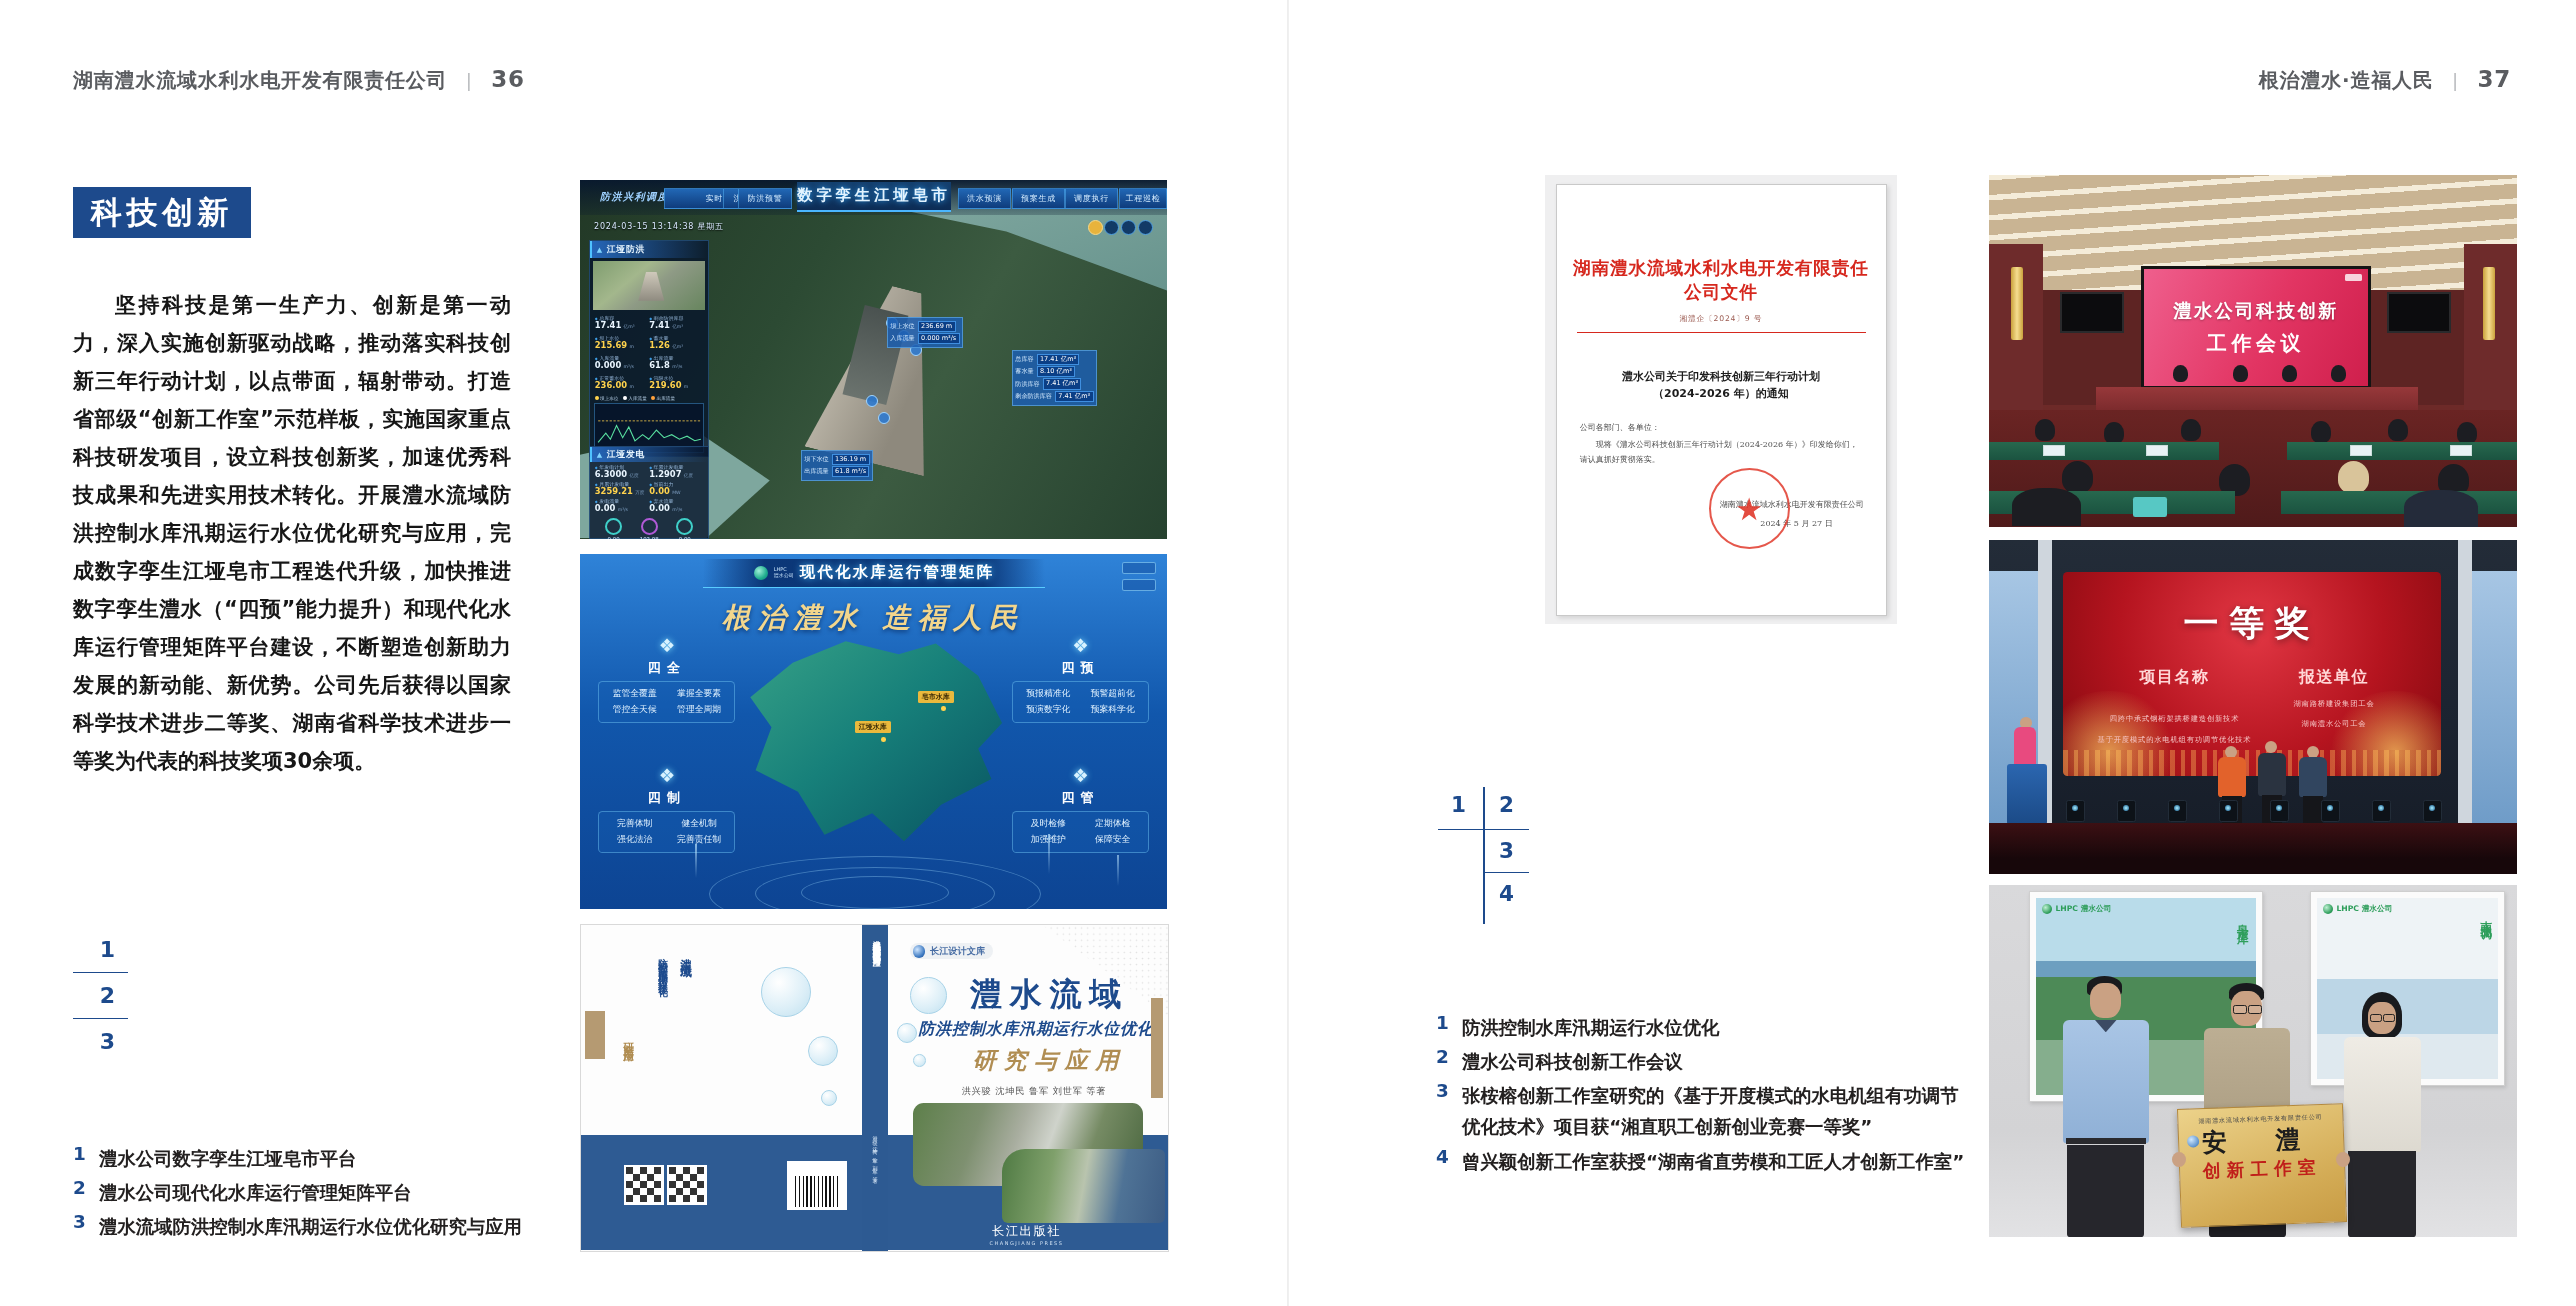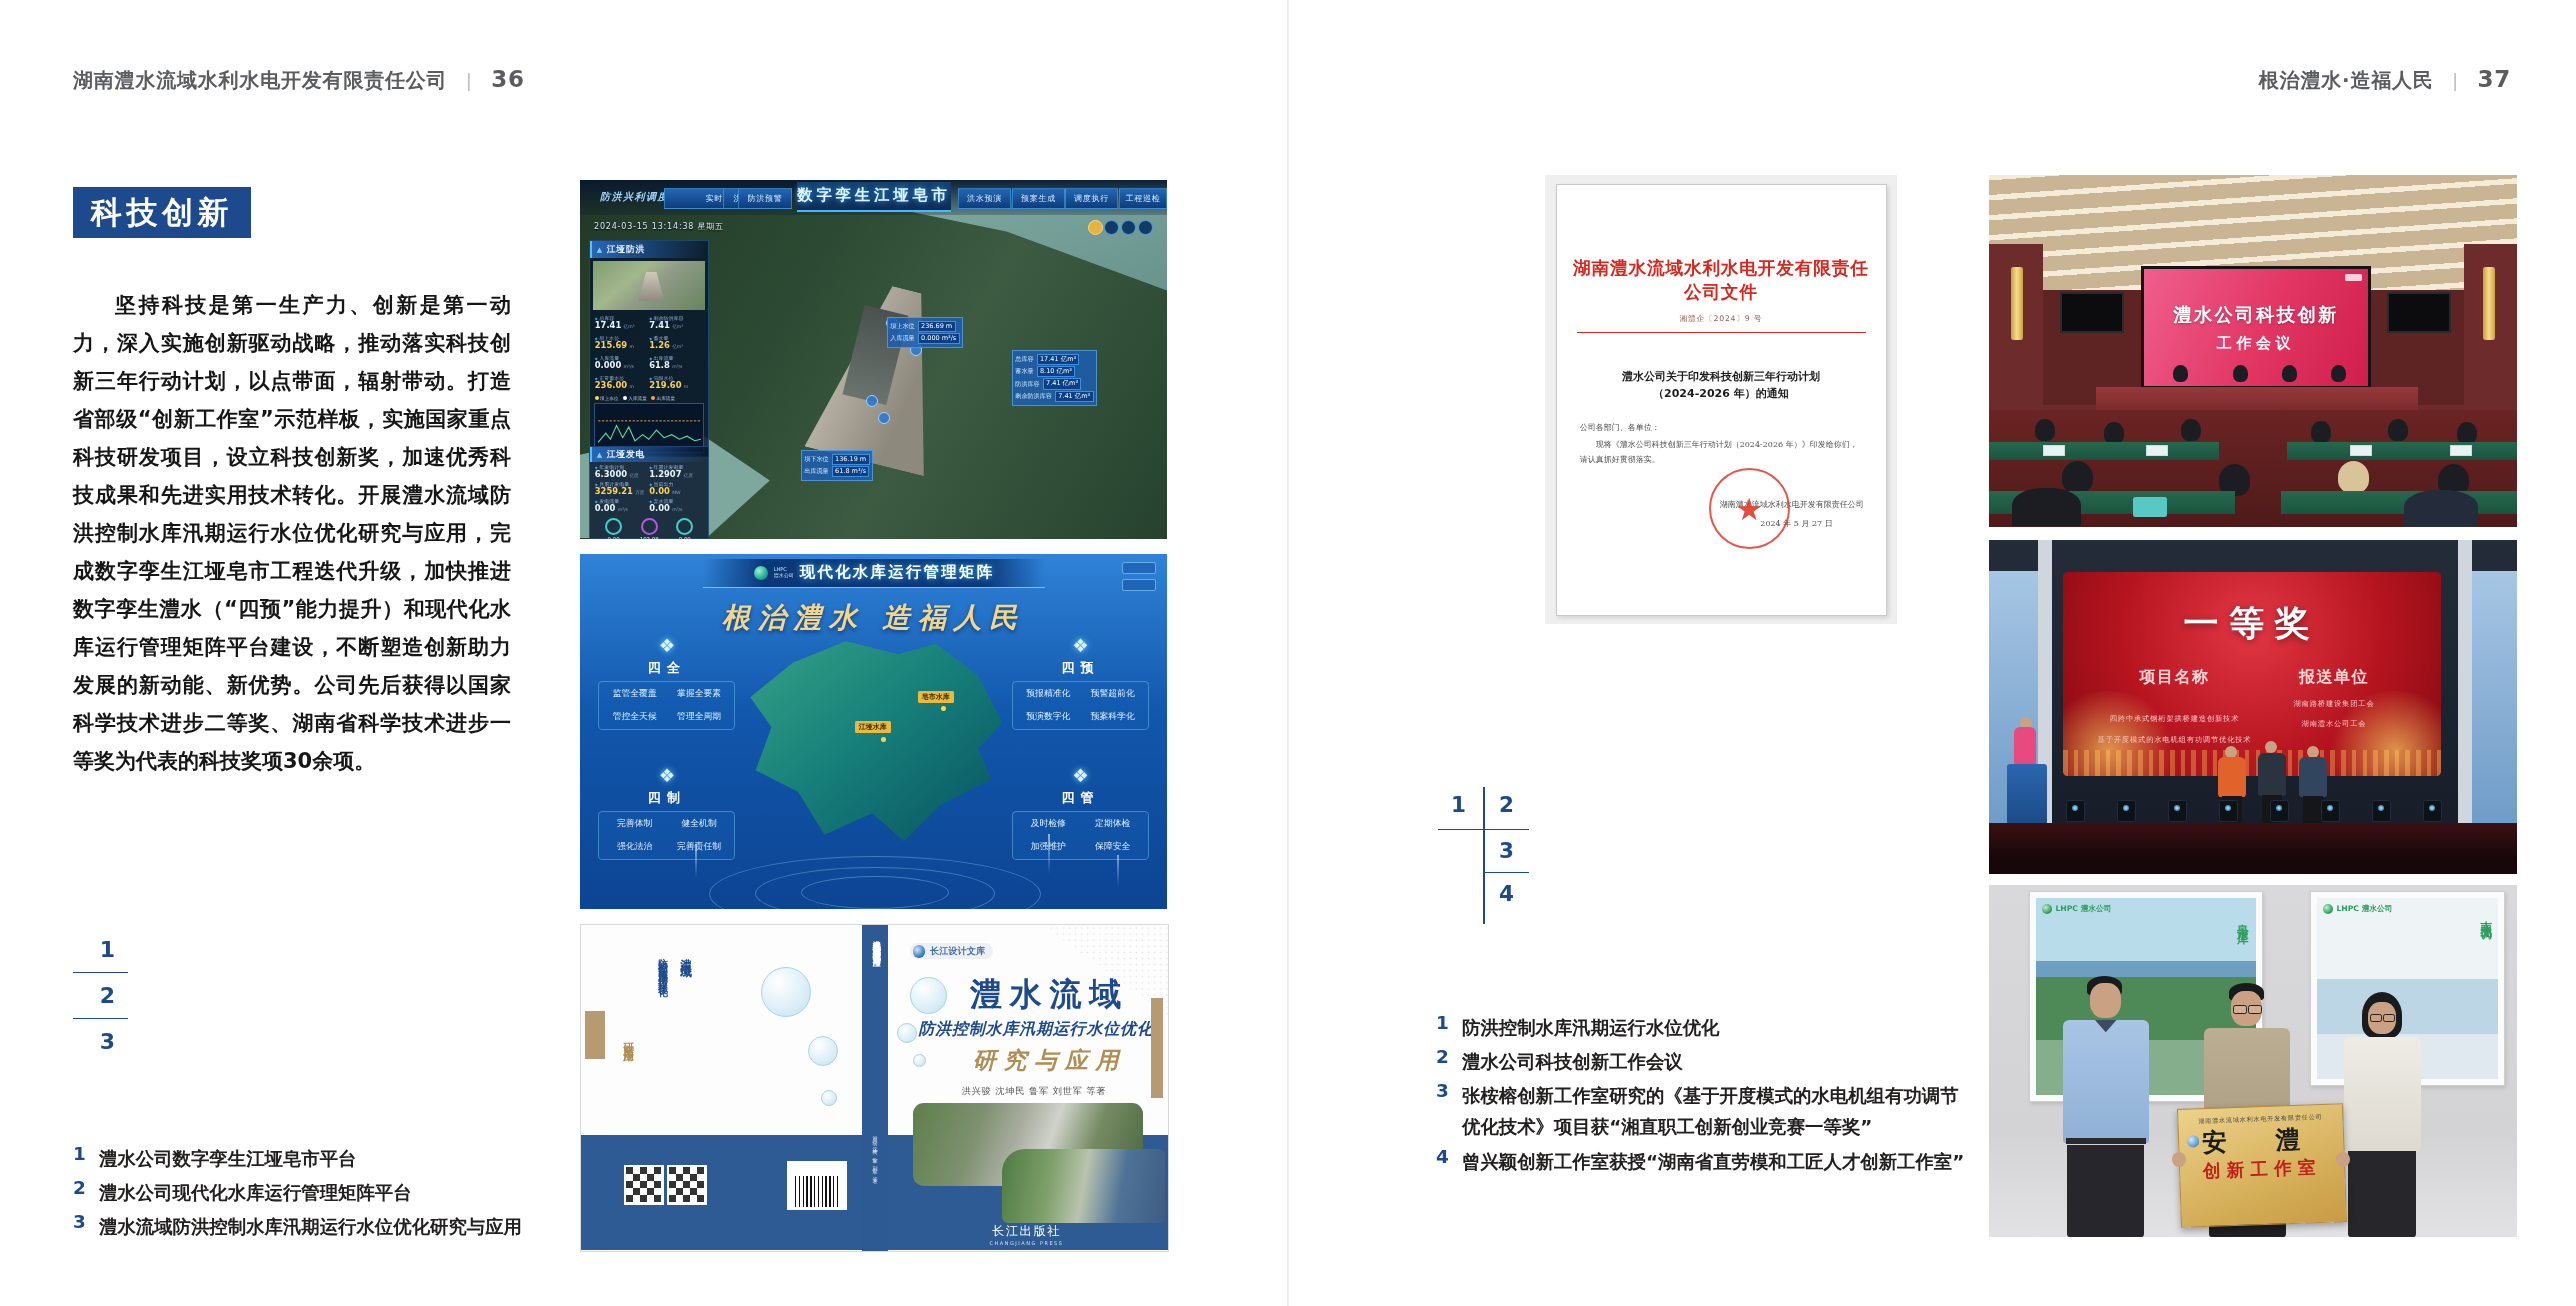--- a/index.html
+++ b/index.html
@@ -68,21 +68,21 @@
   .mx-slogan{color:#f3d68c;font-size:28px;font-weight:700;font-style:italic;letter-spacing:7.7px;
              font-family:"DejaVu Serif","Liberation Serif",serif;text-shadow:0 1.5px 4.6px rgba(0,30,80,.6);}
   .mx-map{background:linear-gradient(140deg,#37a287 0%,#17807a 45%,#0b5c66 85%);
           clip-path:polygon(18% 12%,38% 2%,58% 8%,72% 3%,88% 18%,97% 40%,88% 52%,93% 66%,74% 78%,60% 95%,48% 82%,30% 92%,20% 72%,4% 62%,10% 42%,2% 28%);
           box-shadow:0 15.4px 27px rgba(3,40,95,.65);}
   .mx-tag{background:#eab93d;color:#3a2a05;font-size:7px;font-weight:700;padding:0.8px 3.8px;border-radius:1.5px;white-space:nowrap;}
   .mx-pn{width:137px;text-align:center;}
   .mx-ic{color:#d8f2ff;font-size:18.4px;line-height:18.4px;text-shadow:0 0 6.1px #7fe0ff;}
   .mx-pt{color:#fff;font-size:13px;font-weight:700;letter-spacing:6.1px;margin:3.1px 0 4.6px;}
   .mx-box{border:0.8px solid rgba(130,215,255,.4);background:rgba(20,95,180,.38);border-radius:4.6px;padding:6.1px 3.1px;
-          display:grid;grid-template-columns:1fr 1fr;row-gap:11px;}
+          display:grid;grid-template-columns:1fr 1fr;row-gap:4px;}
   .mx-it{color:#e2f3ff;font-size:8.8px;white-space:nowrap;}
   .mx-rip{border:1.5px solid rgba(160,220,255,.35);border-radius:50%;}
   .mx-pill{width:32px;height:10.7px;border:0.8px solid rgba(150,220,255,.6);border-radius:2.3px;background:rgba(20,80,160,.5);}
   
   .bk{background:#fdfdfd;border:0.8px solid #d9d9d9;}
   .bk-band{background:#2e5b93;}
   .bk-spine{background:#2d5a92;}
   .vtext{writing-mode:vertical-rl;letter-spacing:2.3px;}
   .bk-bt1{color:#1d4a8c;font-weight:700;font-size:11.5px;}
   .bk-bt2{color:#1d4a8c;font-weight:700;font-size:9.6px;}
@@ -115,21 +115,21 @@
   .doc-t{color:#1c1c1c;font-weight:700;font-size:11px;text-align:center;line-height:17px;}
   .doc-b{color:#4d4d4d;font-size:8px;line-height:14.6px;font-family:"DejaVu Serif","Liberation Serif",serif;}
   .doc-seal{border:2.3px solid rgba(224,57,43,.85);border-radius:50%;display:flex;align-items:center;justify-content:center;
             color:rgba(224,57,43,.9);font-size:31px;}
   
   .mt{background:#6d2a28;}
   .mt-ceil{background:repeating-linear-gradient(176deg,#f4ecd9 0 5.4px,#c9b493 5.4px 20px);}
   .mt-screen{background:linear-gradient(115deg,#ef5f8d 0%,#e23563 55%,#cf1f4c 100%);border:3.8px solid #141414;
              display:flex;flex-direction:column;align-items:center;justify-content:center;gap:7.7px;}
   .mt-l1{color:#fff;font-weight:700;font-size:18.4px;letter-spacing:2.3px;text-shadow:0 0.8px 2.3px rgba(0,0,0,.3);}
-  .mt-l2{color:#fff;font-weight:700;font-size:15px;letter-spacing:4.6px;}
+  .mt-l2{color:#fff;font-weight:700;font-size:20px;letter-spacing:4.6px;}
   .mt-tv{background:#0c0c0e;border:2.3px solid #2a2a2c;}
   .mt-lamp{background:linear-gradient(90deg,#caa23c,#f6dd90,#caa23c);border-radius:2.3px;}
   .mt-table{background:linear-gradient(180deg,#97383a,#7c2b2d);}
   .mt-green{background:linear-gradient(180deg,#27684e,#1b5340);}
   .mt-head{background:#1c1d22;border-radius:50% 50% 40% 40%;}
   .mt-paper{background:#e8f2f5;border:0.8px solid #cdd;}
   .mt-floor{background:linear-gradient(180deg,#6a2423,#4f1a1a);}
   
   .aw{background:linear-gradient(180deg,#232c38 0%,#1b2330 55%,#151b25 100%);}
   .aw-side{background:linear-gradient(180deg,#a7c6e4,#6f9cc8);}

